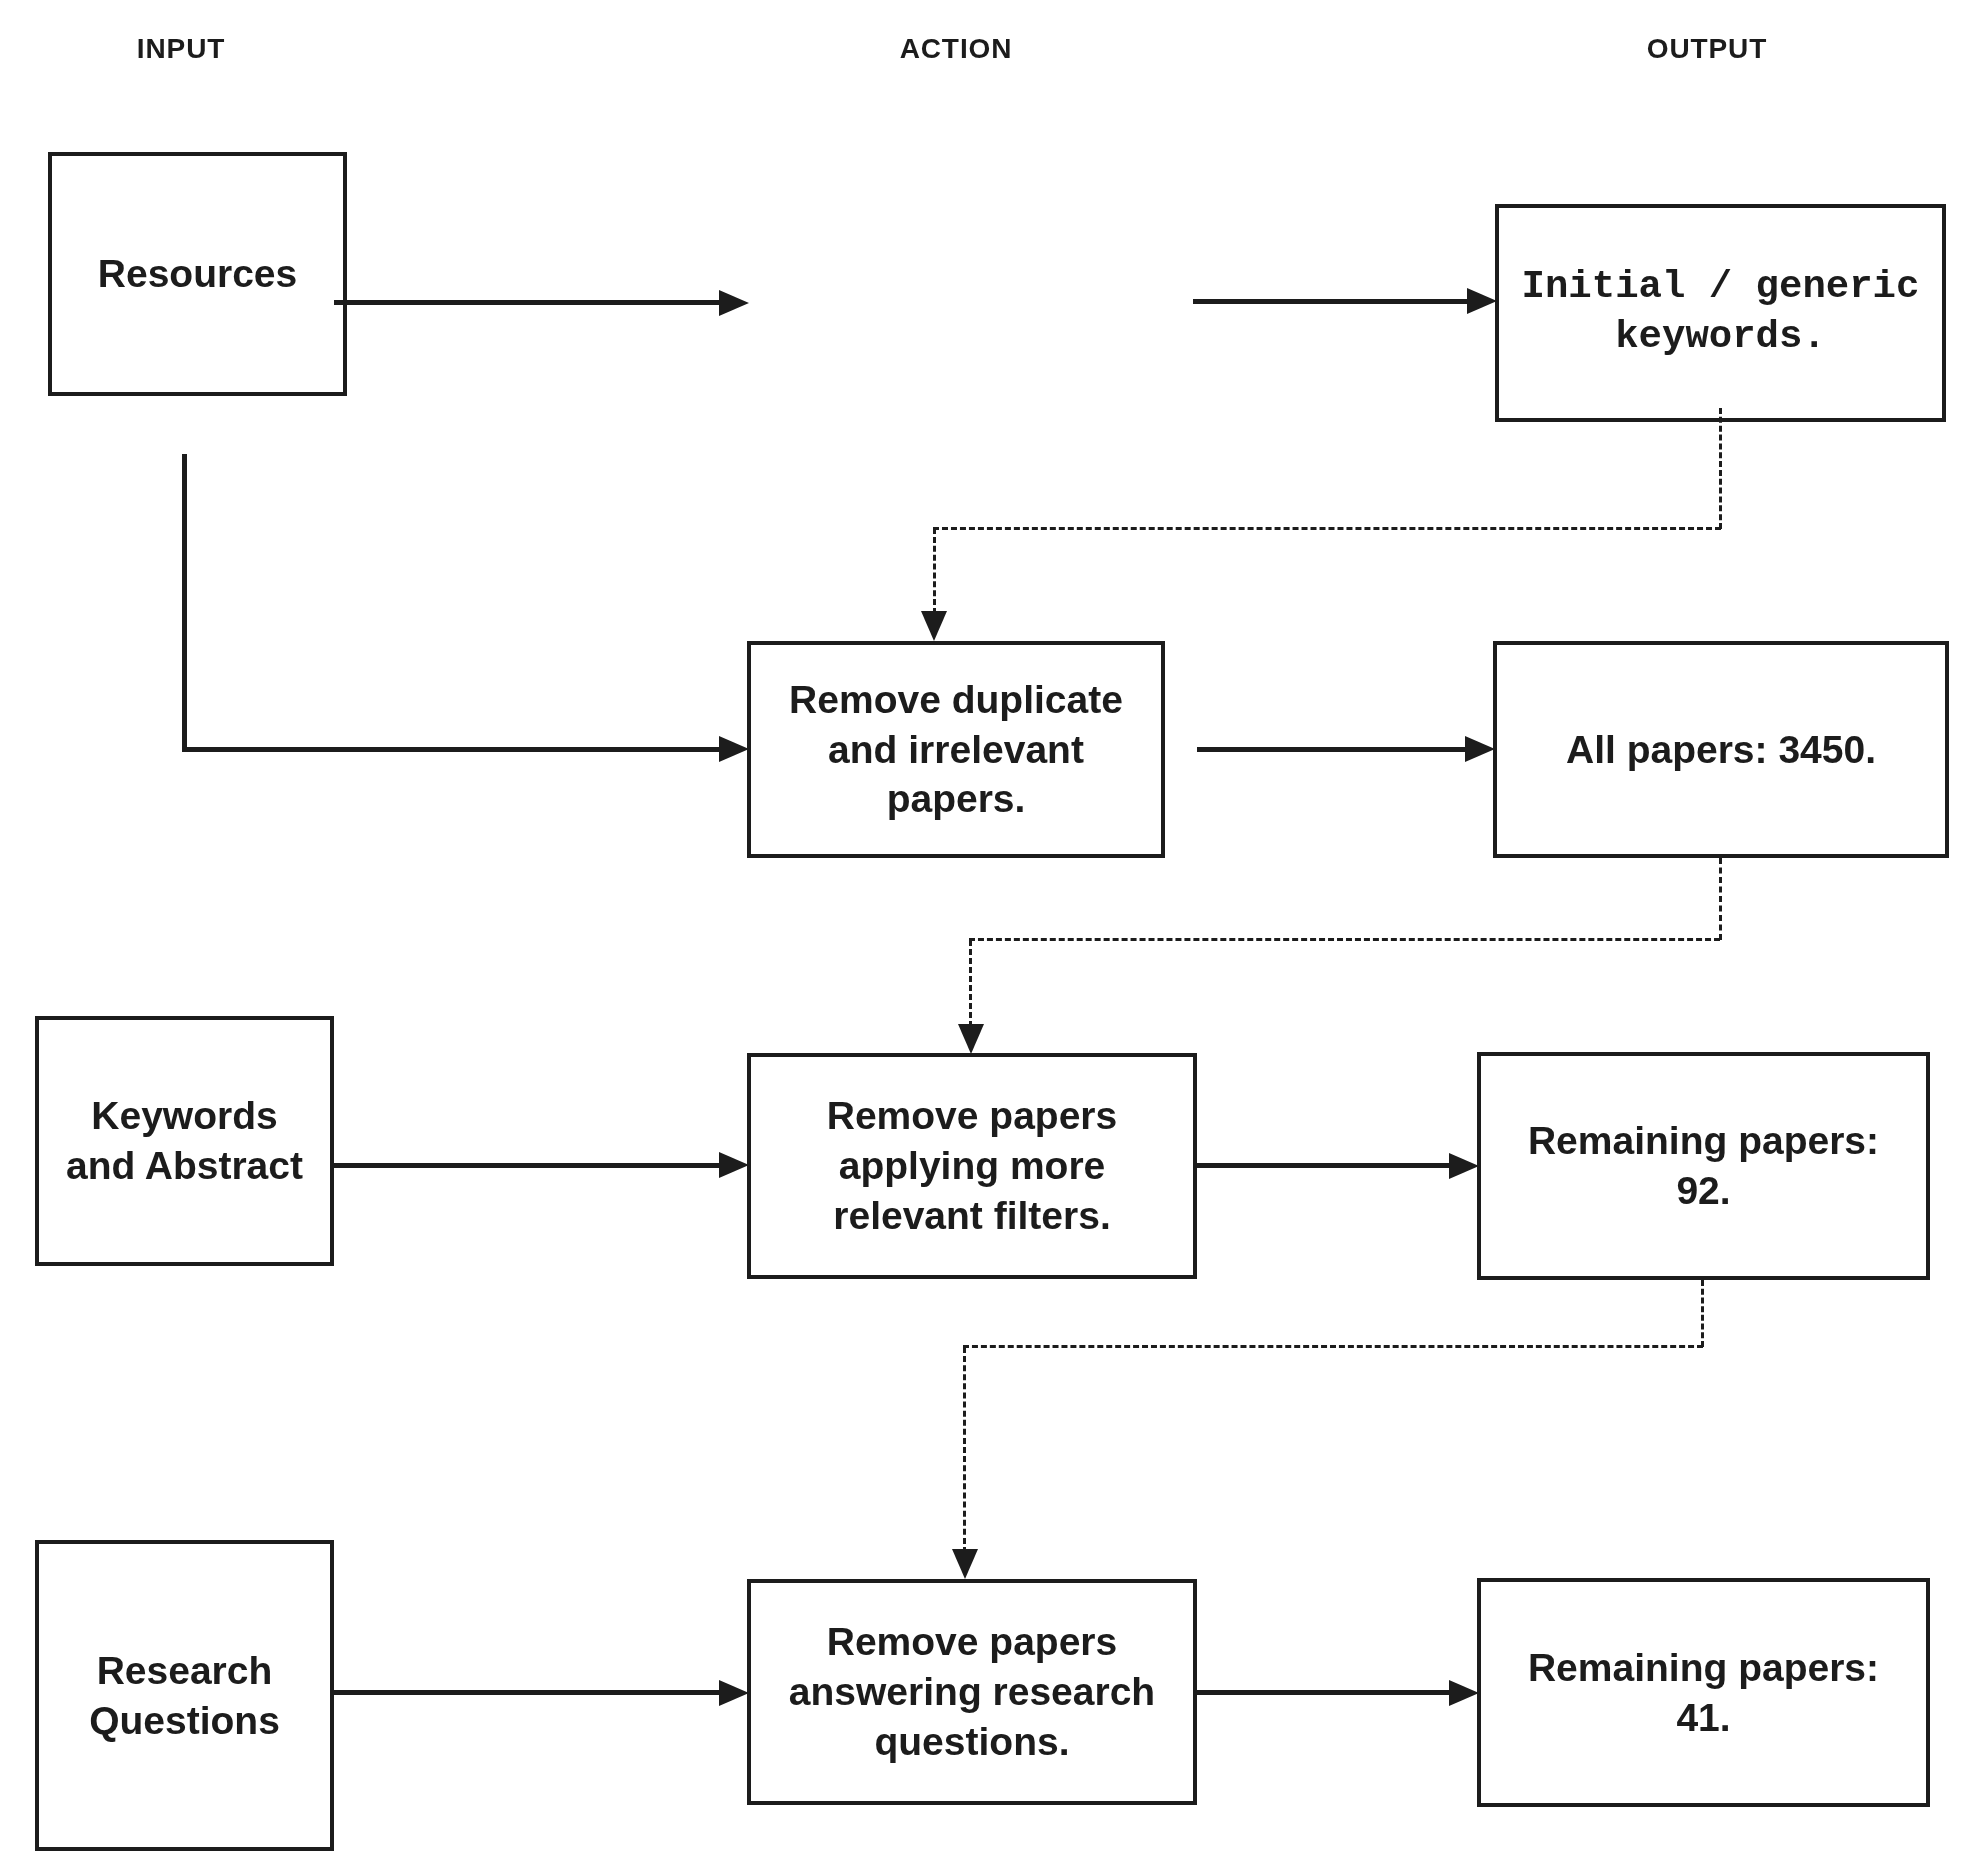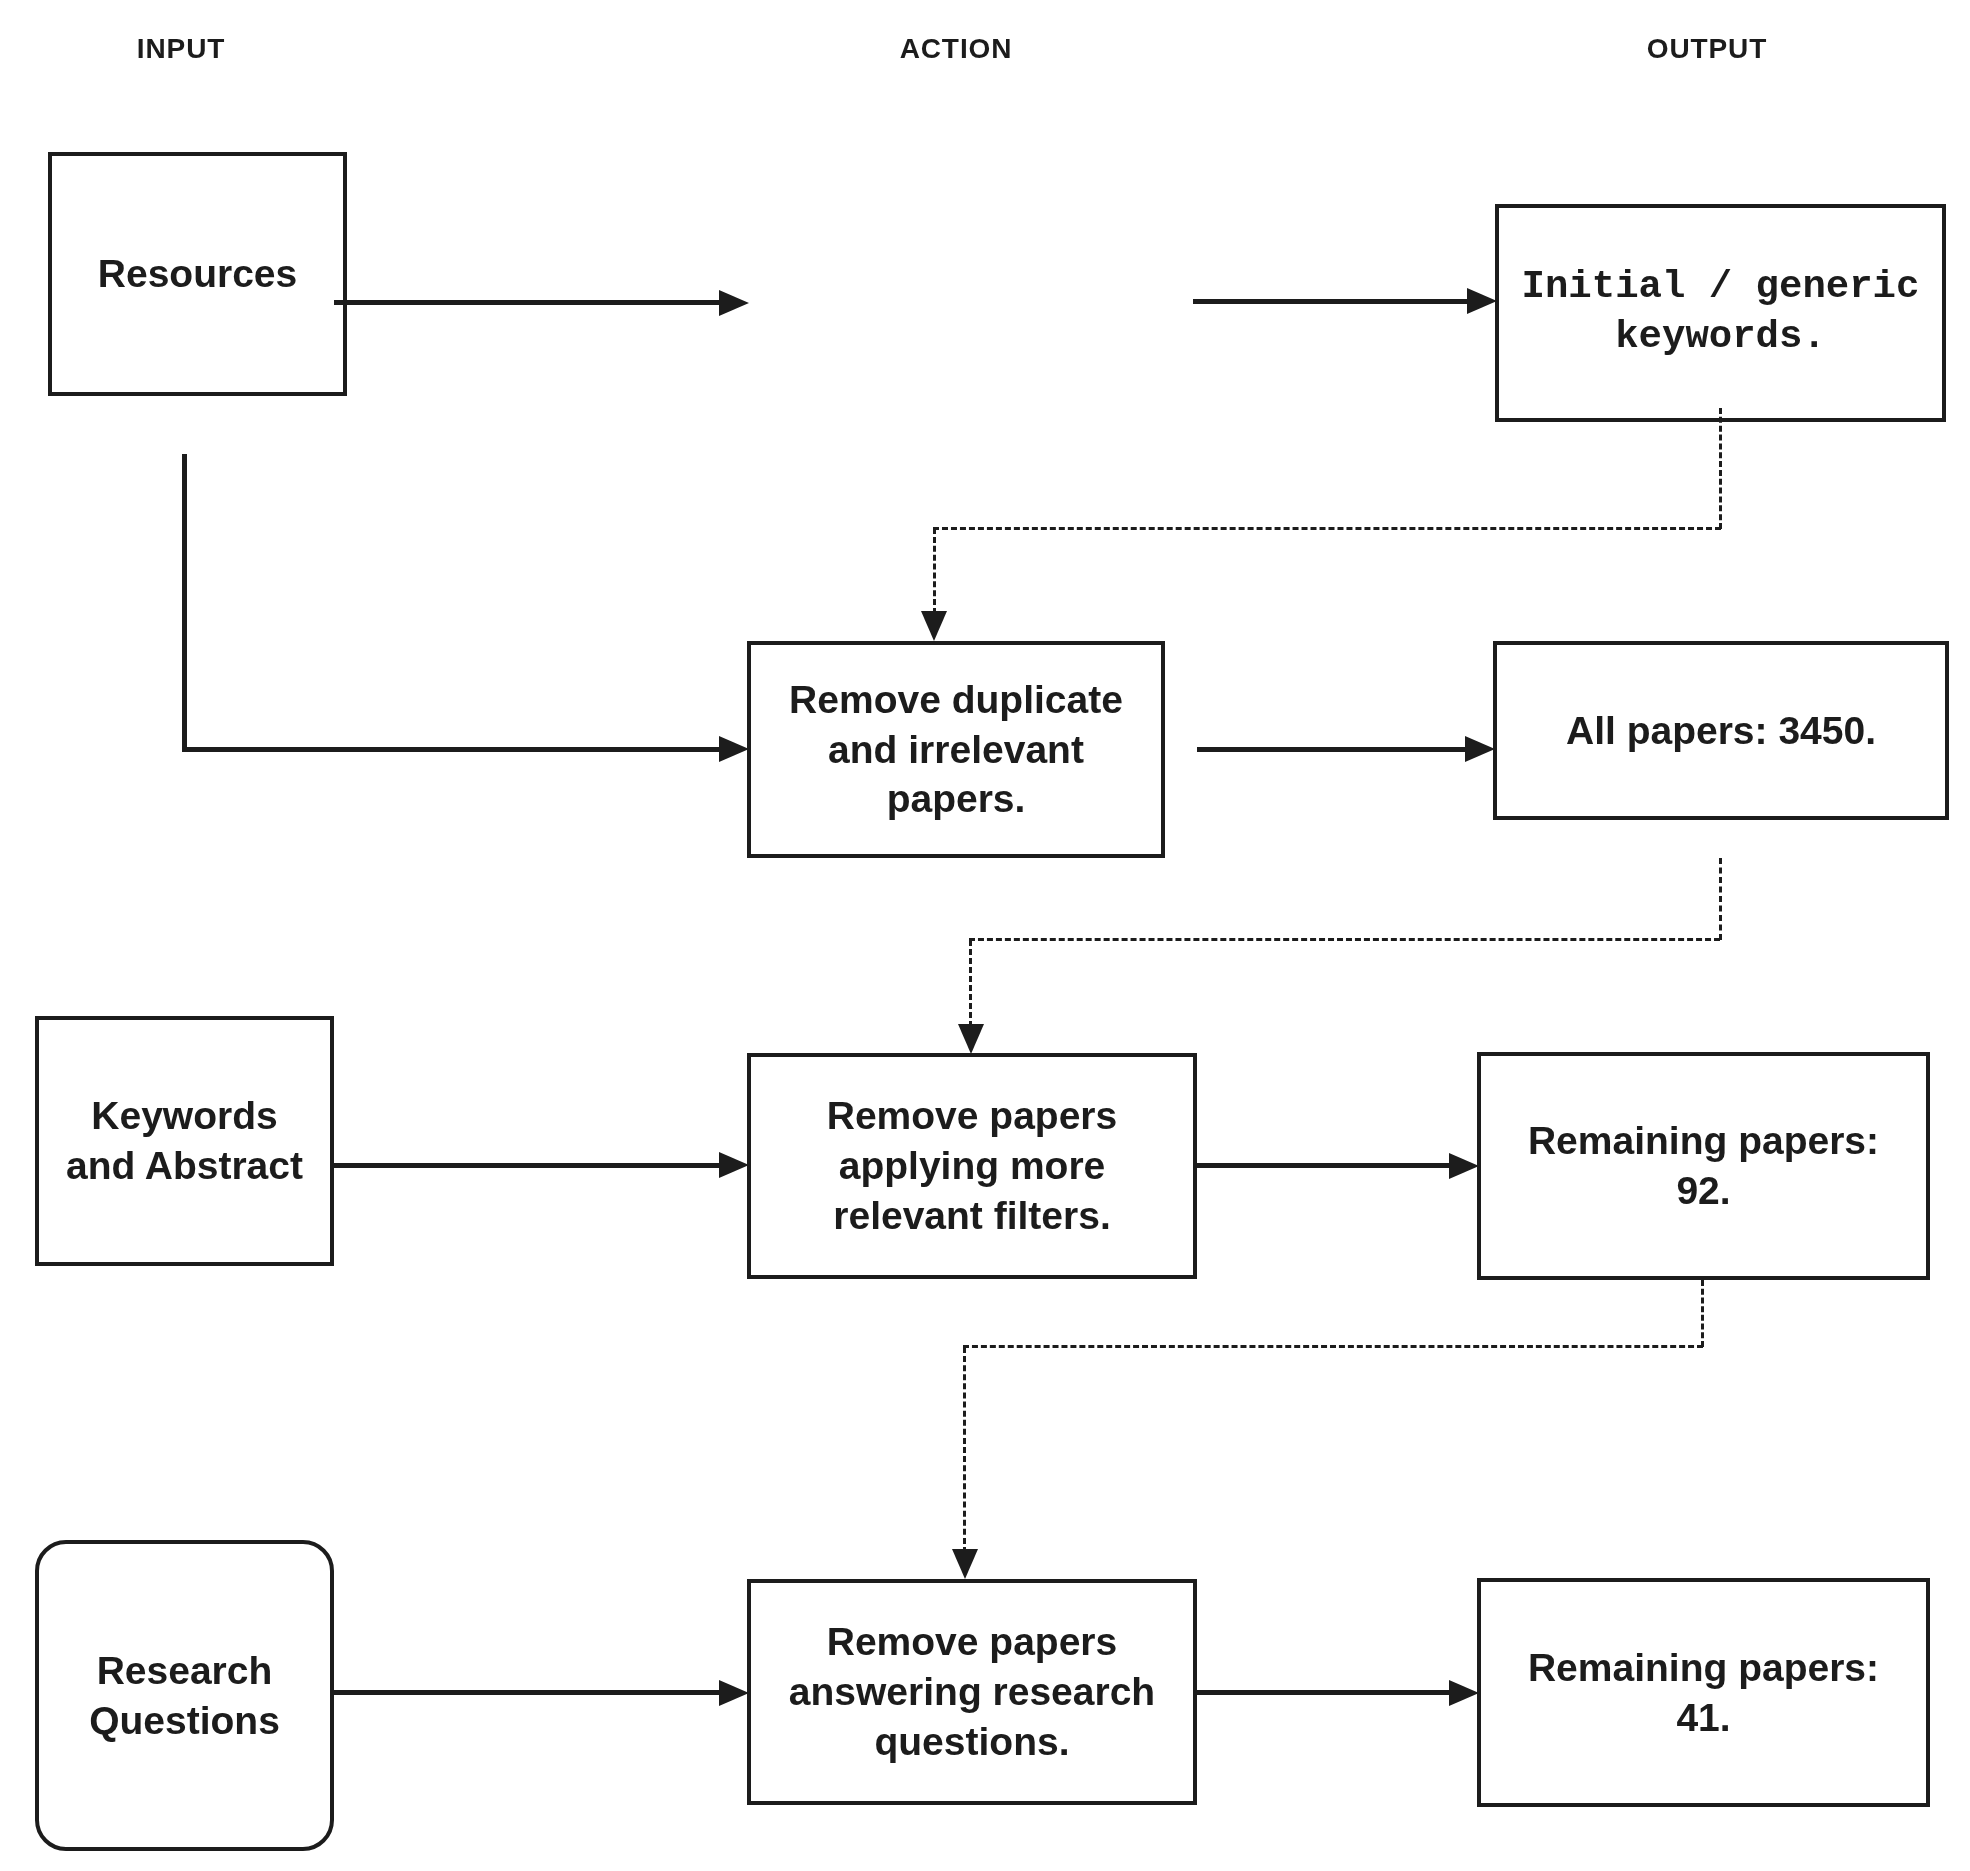--- a/index.html
+++ b/index.html
@@ -86,31 +86,31 @@
   <div class="col-header" style="left:956px">ACTION</div>
   <div class="col-header" style="left:1707px">OUTPUT</div>
 
   <div class="node" style="left:48px;   top:152px; width:299px; height:244px;">Resources</div>
   <div class="node" style="left:1495px; top:204px; width:451px; height:218px;font-family:Liberation Mono, monospace;">Initial / generic
 keywords.</div>
 
   <div class="node" style="left:747px;  top:641px; width:418px; height:217px;">Remove duplicate
 and irrelevant
 papers.</div>
-  <div class="node" style="left:1493px; top:641px; width:456px; height:179px;">All papers: 3450.</div>
+  <div class="node" style="left:1493px; top:641px; width:456px; height:217px;">All papers: 3450.</div>
 
   <div class="node" style="left:35px;   top:1016px; width:299px; height:250px;">Keywords
 and Abstract</div>
   <div class="node" style="left:747px;  top:1053px; width:450px; height:226px;">Remove papers
 applying more
 relevant filters.</div>
   <div class="node" style="left:1477px; top:1052px; width:453px; height:228px;">Remaining papers:
 92.</div>
 
-  <div class="node" style="left:35px;   top:1540px; width:299px; height:311px;border-radius:31px;">Research
+  <div class="node" style="left:35px;   top:1540px; width:299px; height:311px;">Research
 Questions</div>
   <div class="node" style="left:747px;  top:1579px; width:450px; height:226px;">Remove papers
 answering research
 questions.</div>
   <div class="node" style="left:1477px; top:1578px; width:453px; height:229px;">Remaining papers:
 41.</div>
 
   <div class="h-line" style="left:334px; top:300px; width:387px;"></div>
   <div class="arrow-right" style="left:719px; top:290px;"></div>
 

